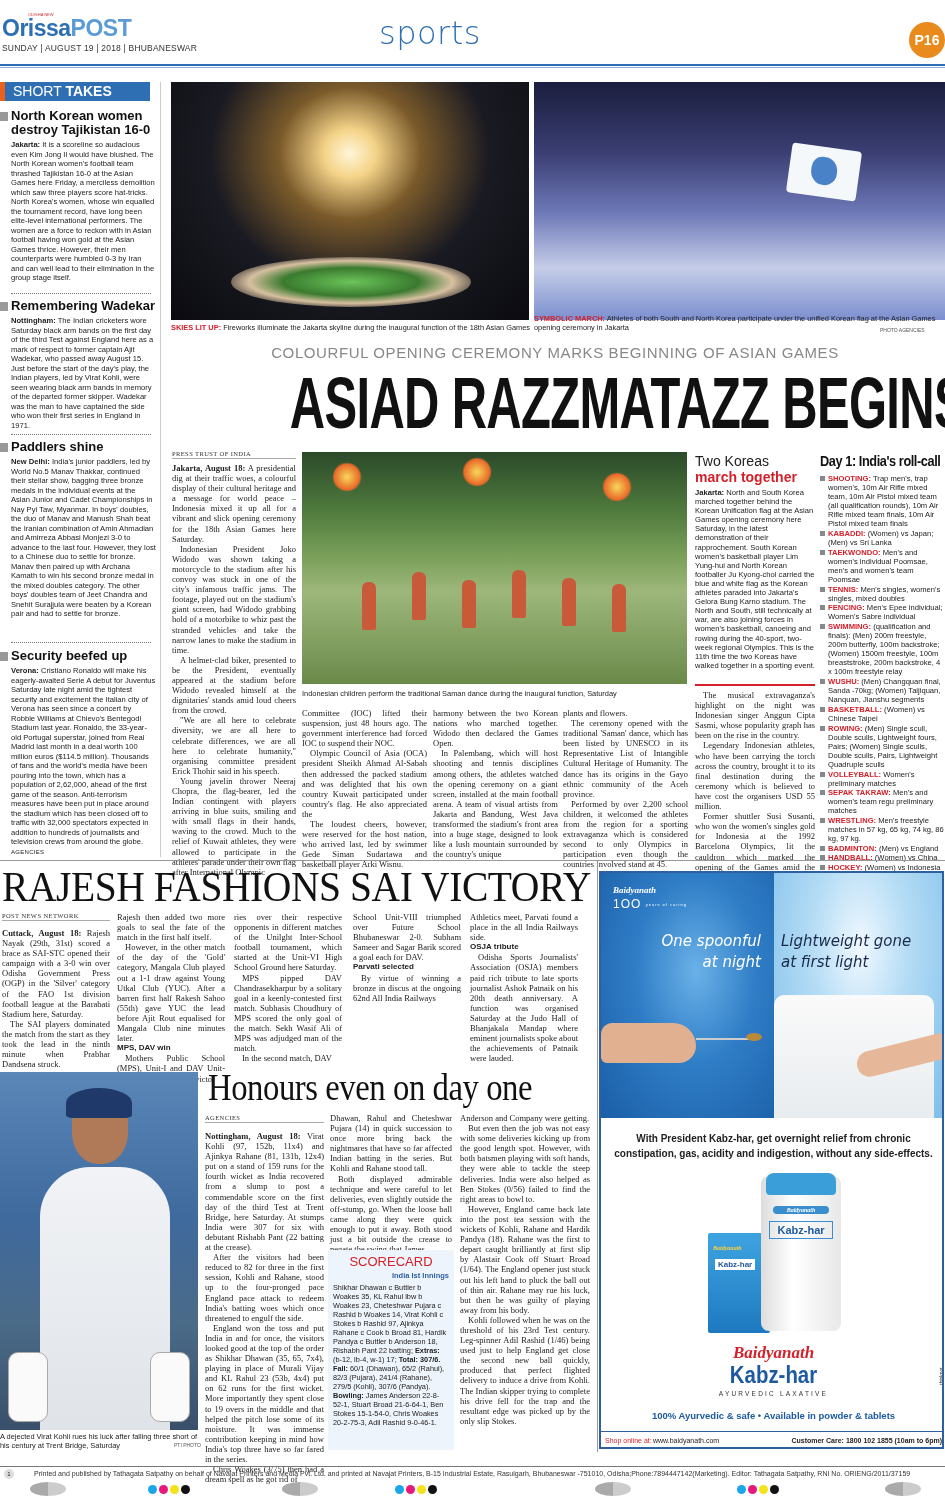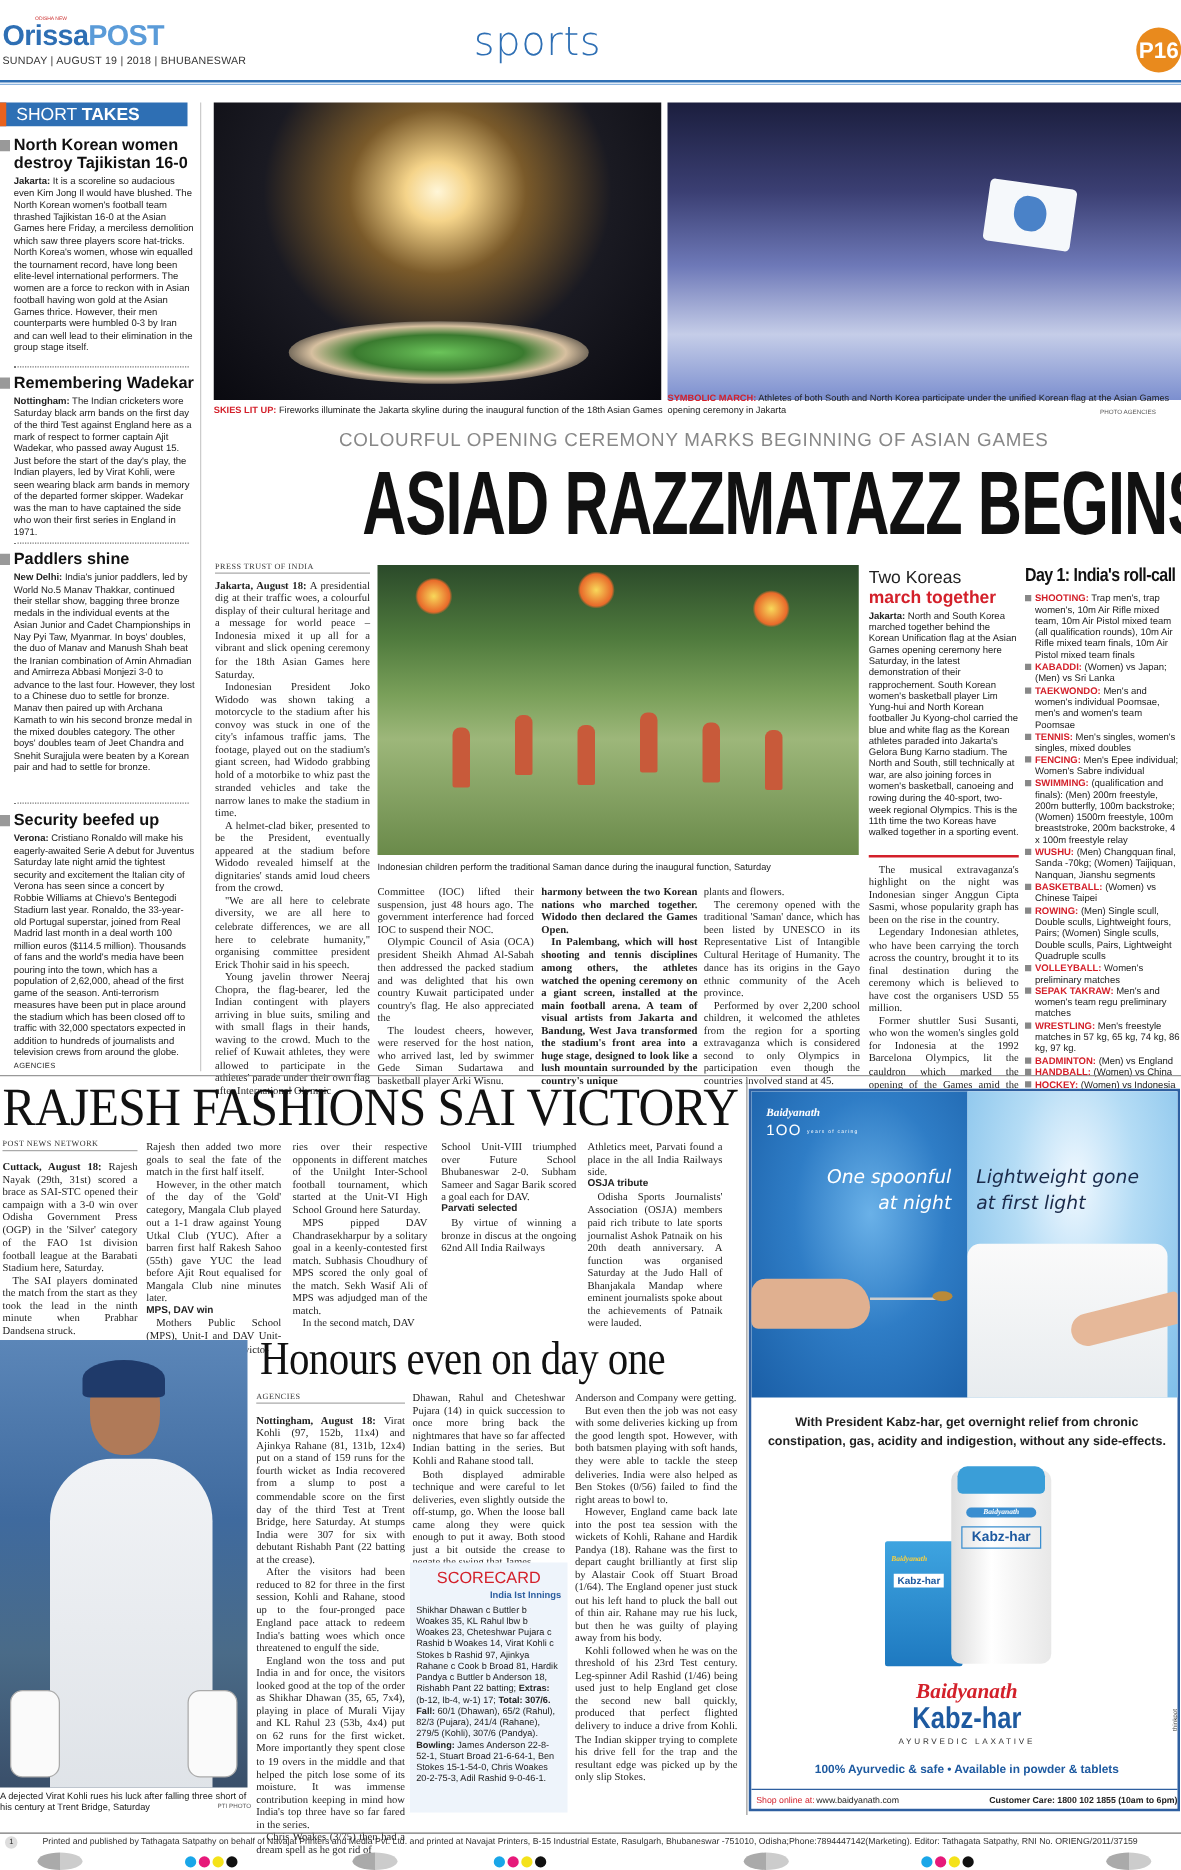--- a/index.html
+++ b/index.html
@@ -9,21 +9,21 @@
   p { margin: 0; }
 
   
   #masthead { left: 0; top: 0; width: 945px; height: 60px; }
   #logo { left: 2px; top: 15px; font-family: "Liberation Sans", sans-serif; font-weight: bold; font-size: 23px; letter-spacing: -0.5px; }
   #logo .o { color: #2e6fb4; }
   #logo .p { color: #5a9bd8; }
   #logo-tag { left: 28px; top: 12px; font-size: 4px; color: #c33; font-family: "Liberation Sans", sans-serif; }
   #dateline { left: 2px; top: 43px; font-size: 8.5px; letter-spacing: 0.2px; color: #333; font-family: "Liberation Sans", sans-serif; }
   #section-title { left: 360px; top: 14px; width: 140px; text-align: center; font-size: 32px; color: #2e6fb4; font-family: "DejaVu Sans", sans-serif; font-weight: 300; letter-spacing: 0.5px; }
-  #page-badge { left: 909px; top: 22px; width: 36px; height: 36px; border-radius: 50%; background: #e98a1d; color: #fff; font-weight: bold; font-size: 18px; text-align: center; line-height: 36px; font-family: "Liberation Sans", sans-serif; }
+  #page-badge { left: 909px; top: 22px; width: 36px; height: 36px; border-radius: 50%; background: #e98a1d; color: #fff; font-weight: bold; font-size: 14px; text-align: center; line-height: 36px; font-family: "Liberation Sans", sans-serif; }
   #mast-rule { left: 0; top: 64px; width: 945px; height: 2px; background: #2e6fb4; }
   #mast-rule2 { left: 0; top: 67px; width: 945px; height: 1px; background: #8cb4df; }
 
   
   #short-takes { left: 0; top: 82px; width: 158px; height: 775px; }
   #st-header { left: 0; top: 0; width: 150px; height: 19px; background: #2e6fb4; color: #fff; font-family: "Liberation Sans", sans-serif; font-size: 14px; line-height: 19px; padding-left: 8px; border-left: 5px solid #e9621d; }
   #st-header b { font-weight: bold; }
   .st-item { position: absolute; left: 0; width: 156px; }
   .st-head { font-family: "Liberation Sans", sans-serif; font-weight: bold; font-size: 13px; line-height: 14px; color: #111; padding-left: 11px; position: relative; }
   .st-head::before { content: ""; position: absolute; left: 0; top: 3px; width: 8px; height: 9px; background: #999; }
@@ -211,21 +211,21 @@
   <div class="dancer" style="left:260px; top:126px;"></div>
   <div class="dancer" style="left:310px; top:132px;"></div>
 </div>
 <div class="caption" style="left:302px; top:689px; width:385px;">Indonesian children perform the traditional Saman dance during the inaugural function, Saturday</div>
 
 <div class="col" style="left:302px; top:708px; width:125px;">
   <p class="first">Committee (IOC) lifted their suspension, just 48 hours ago. The government interference had forced IOC to suspend their NOC.</p>
   <p>Olympic Council of Asia (OCA) president Sheikh Ahmad Al-Sabah then addressed the packed stadium and was delighted that his own country Kuwait participated under country's flag. He also appreciated the</p>
   <p>The loudest cheers, however, were reserved for the host nation, who arrived last, led by swimmer Gede Siman Sudartawa and basketball player Arki Wisnu.</p>
 </div>
-<div class="col" style="left:433px; top:708px; width:125px;font-weight:bold;">
+<div class="col" style="left:433px; top:708px; width:125px;">
   <p class="first">harmony between the two Korean nations who marched together. Widodo then declared the Games Open.</p>
   <p>In Palembang, which will host shooting and tennis disciplines among others, the athletes watched the opening ceremony on a giant screen, installed at the main football arena. A team of visual artists from Jakarta and Bandung, West Java transformed the stadium's front area into a huge stage, designed to look like a lush mountain surrounded by the country's unique</p>
 </div>
 <div class="col" style="left:563px; top:708px; width:125px;">
   <p class="first">plants and flowers.</p>
   <p>The ceremony opened with the traditional 'Saman' dance, which has been listed by UNESCO in its Representative List of Intangible Cultural Heritage of Humanity. The dance has its origins in the Gayo ethnic community of the Aceh province.</p>
   <p>Performed by over 2,200 school children, it welcomed the athletes from the region for a sporting extravaganza which is considered second to only Olympics in participation even though the countries involved stand at 45.</p>
 </div>
 
 <div class="abs" id="koreas">

